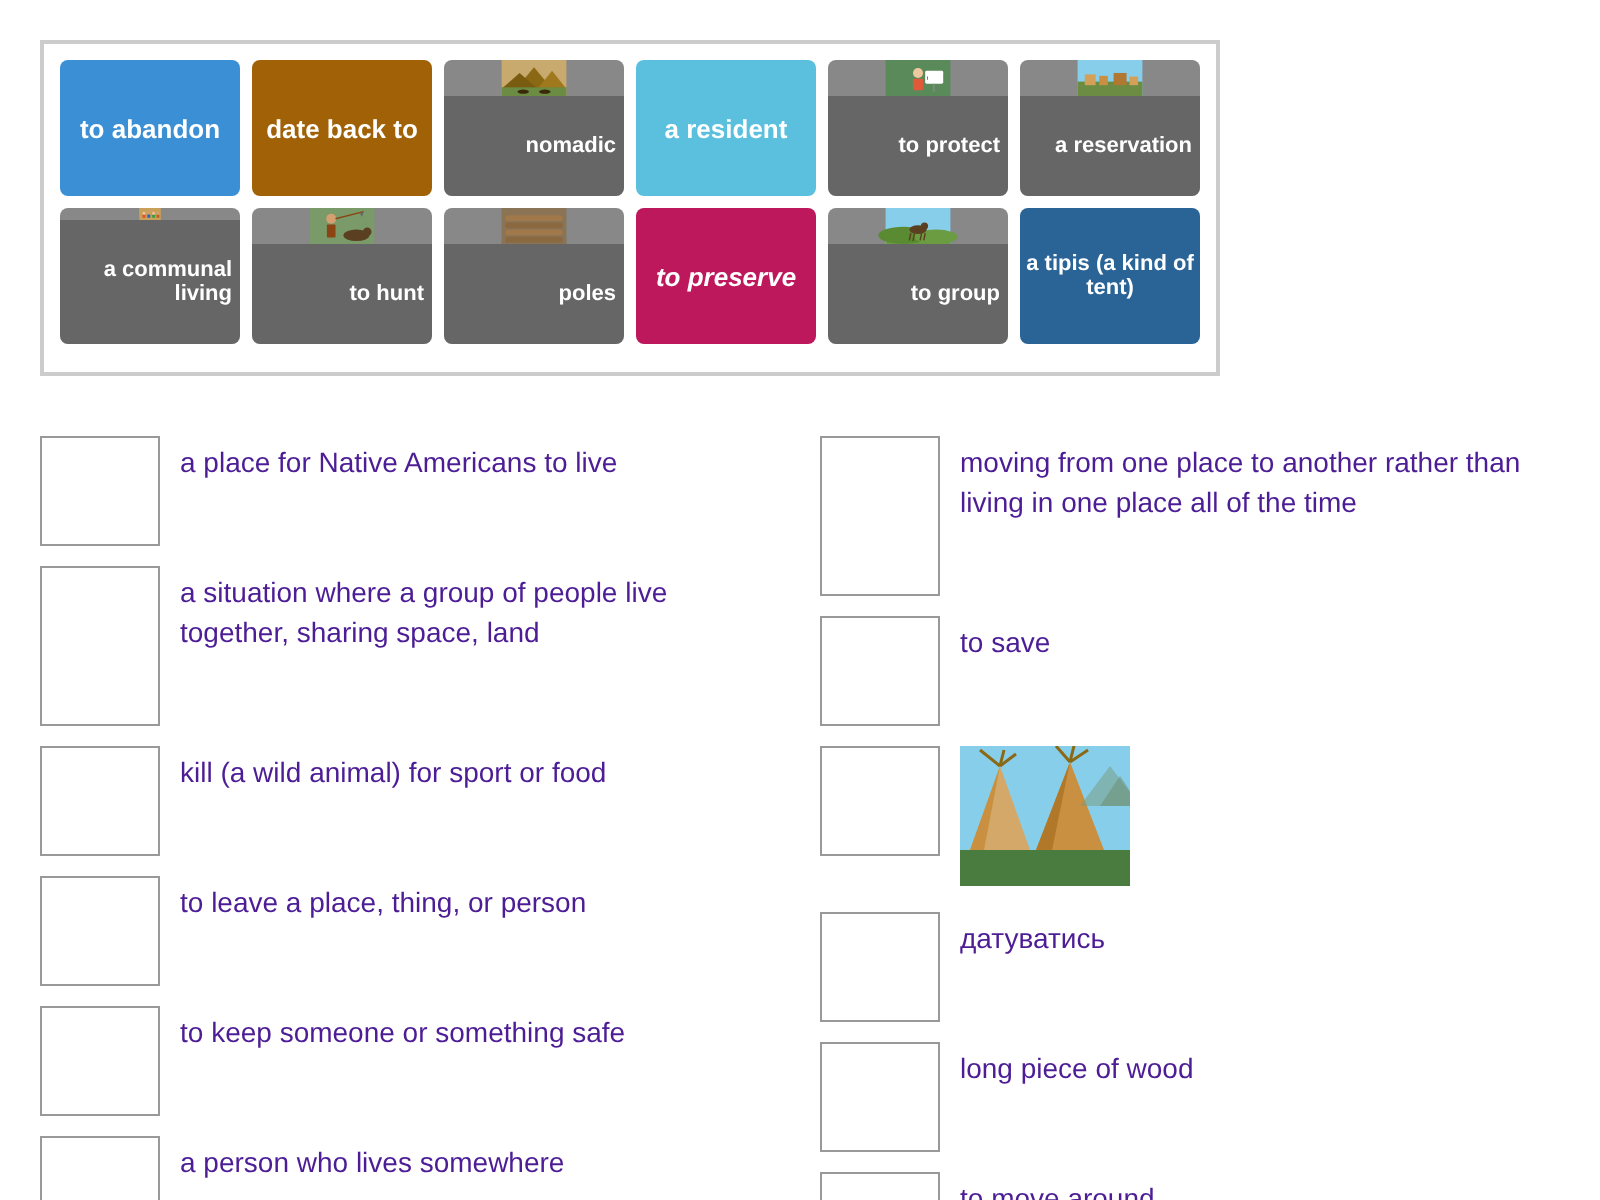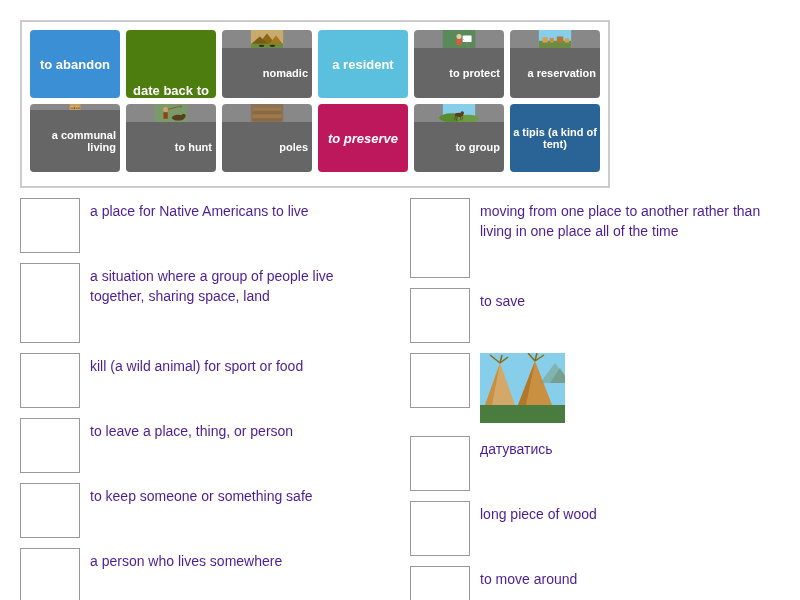--- a/index.html
+++ b/index.html
@@ -10,20 +10,21 @@
       width: 800px;
       min-height: 600px;
       padding: 20px;
     }
 
     
     .vocab-section {
       border: 2px solid #ccc;
       display: inline-block;
       padding: 8px;
+      margin-bottom: 20px;
     }
 
     .vocab-row {
       display: flex;
       gap: 6px;
       margin-bottom: 6px;
     }
 
     .vocab-card {
       display: flex;
@@ -36,21 +37,21 @@
       color: #fff;
       font-weight: bold;
       font-size: 13px;
       text-align: center;
       cursor: pointer;
       overflow: hidden;
       position: relative;
     }
 
     .vocab-card.blue { background: #3b8fd4; }
-    .vocab-card.red { background: #4d7c0f; justify-content: flex-end; }
+    .vocab-card.red { background: #a16207; }
     .vocab-card.teal { background: #5bc0de; }
     .vocab-card.dark-blue { background: #2a6496; }
     .vocab-card.dark-orange { background: #e67e22; }
     .vocab-card.image-card { background: #888; padding: 0; }
 
     .vocab-card .card-label {
       font-size: 11px;
       font-weight: bold;
       color: #fff;
       padding: 19px 4px;

